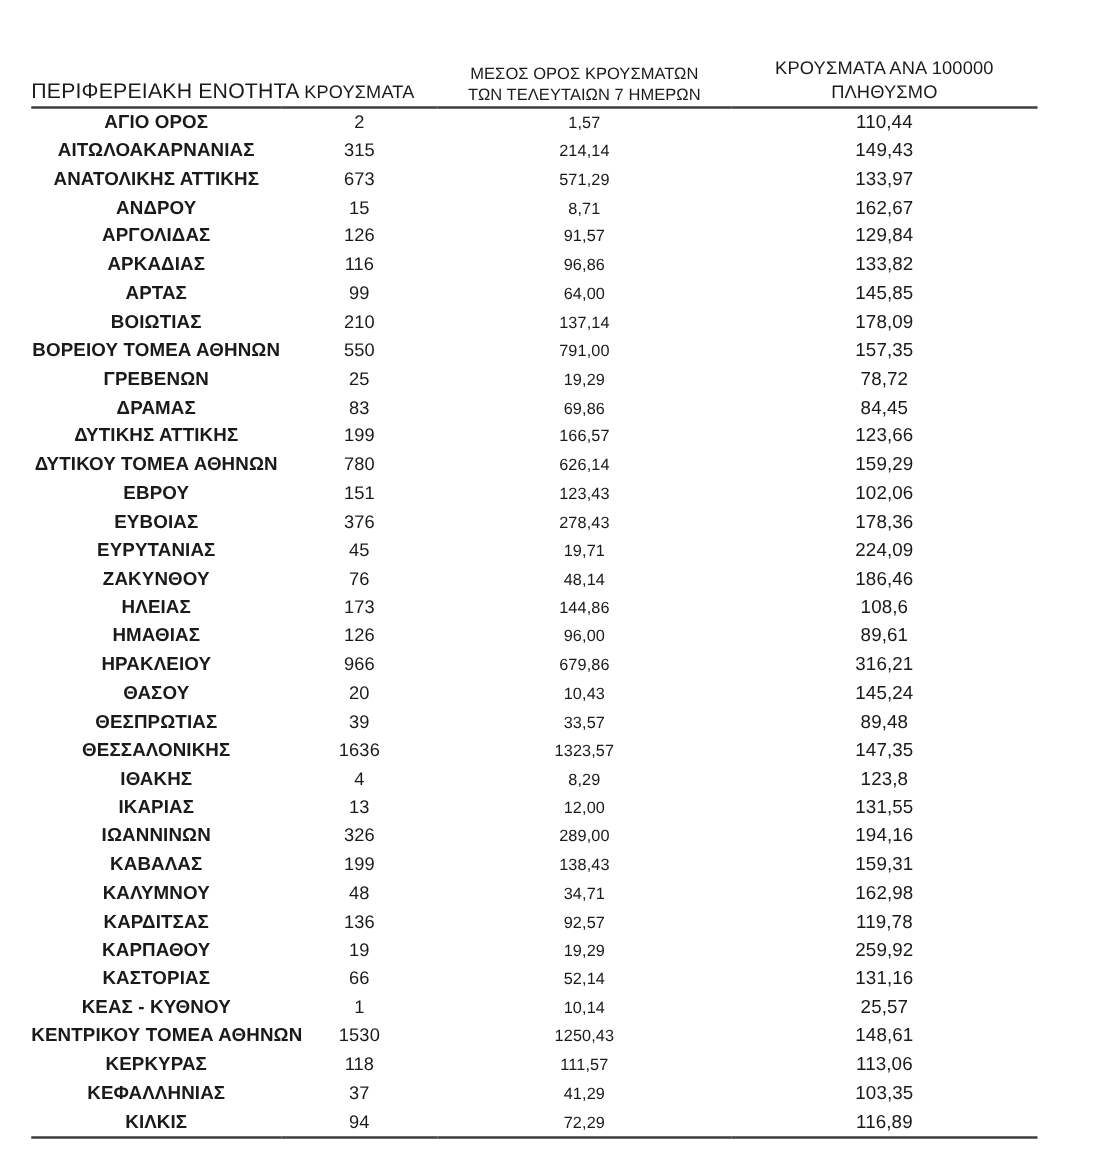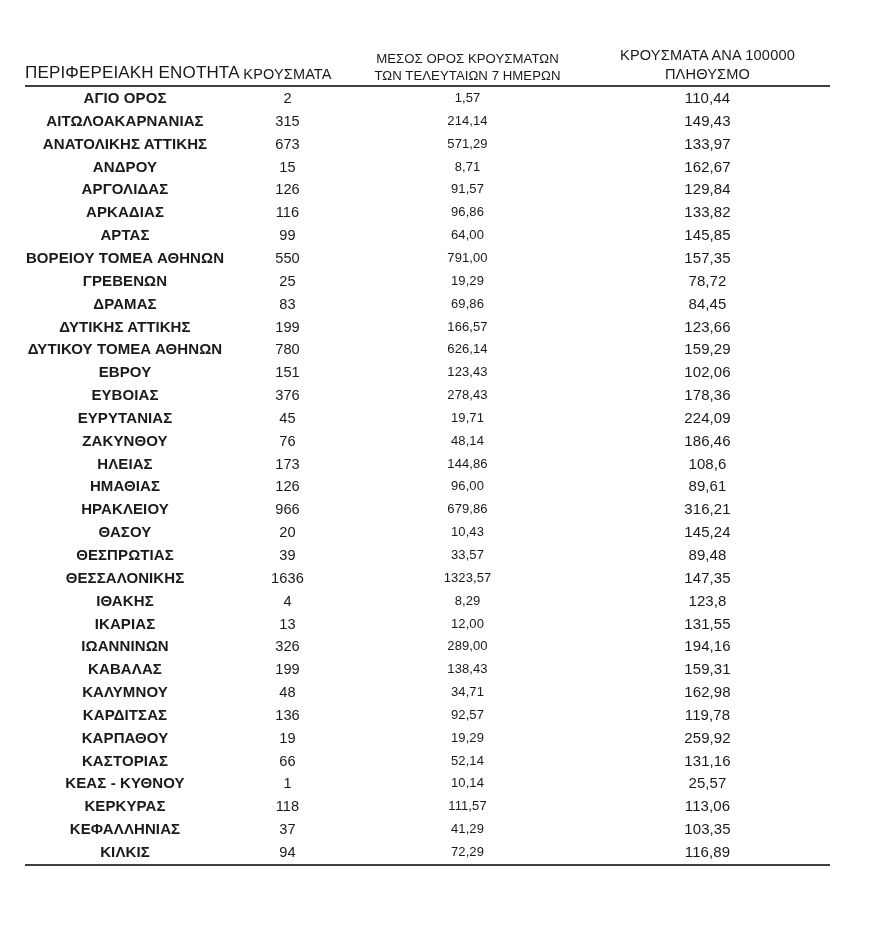--- a/index.html
+++ b/index.html
@@ -159,20 +159,26 @@
           <td class="v-avg">96,86</td>
           <td class="v-per100k">133,82</td>
         </tr>
         <tr>
           <td class="v-region">ΑΡΤΑΣ</td>
           <td class="v-cases">99</td>
           <td class="v-avg">64,00</td>
           <td class="v-per100k">145,85</td>
         </tr>
         <tr>
+          <td class="v-region">ΒΟΙΩΤΙΑΣ</td>
+          <td class="v-cases">210</td>
+          <td class="v-avg">137,14</td>
+          <td class="v-per100k">178,09</td>
+        </tr>
+        <tr>
           <td class="v-region">ΒΟΡΕΙΟΥ ΤΟΜΕΑ ΑΘΗΝΩΝ</td>
           <td class="v-cases">550</td>
           <td class="v-avg">791,00</td>
           <td class="v-per100k">157,35</td>
         </tr>
         <tr>
           <td class="v-region">ΓΡΕΒΕΝΩΝ</td>
           <td class="v-cases">25</td>
           <td class="v-avg">19,29</td>
           <td class="v-per100k">78,72</td>
@@ -303,20 +309,26 @@
           <td class="v-avg">52,14</td>
           <td class="v-per100k">131,16</td>
         </tr>
         <tr>
           <td class="v-region">ΚΕΑΣ - ΚΥΘΝΟΥ</td>
           <td class="v-cases">1</td>
           <td class="v-avg">10,14</td>
           <td class="v-per100k">25,57</td>
         </tr>
         <tr>
+          <td class="v-region">ΚΕΝΤΡΙΚΟΥ ΤΟΜΕΑ ΑΘΗΝΩΝ</td>
+          <td class="v-cases">1530</td>
+          <td class="v-avg">1250,43</td>
+          <td class="v-per100k">148,61</td>
+        </tr>
+        <tr>
           <td class="v-region">ΚΕΡΚΥΡΑΣ</td>
           <td class="v-cases">118</td>
           <td class="v-avg">111,57</td>
           <td class="v-per100k">113,06</td>
         </tr>
         <tr>
           <td class="v-region">ΚΕΦΑΛΛΗΝΙΑΣ</td>
           <td class="v-cases">37</td>
           <td class="v-avg">41,29</td>
           <td class="v-per100k">103,35</td>

